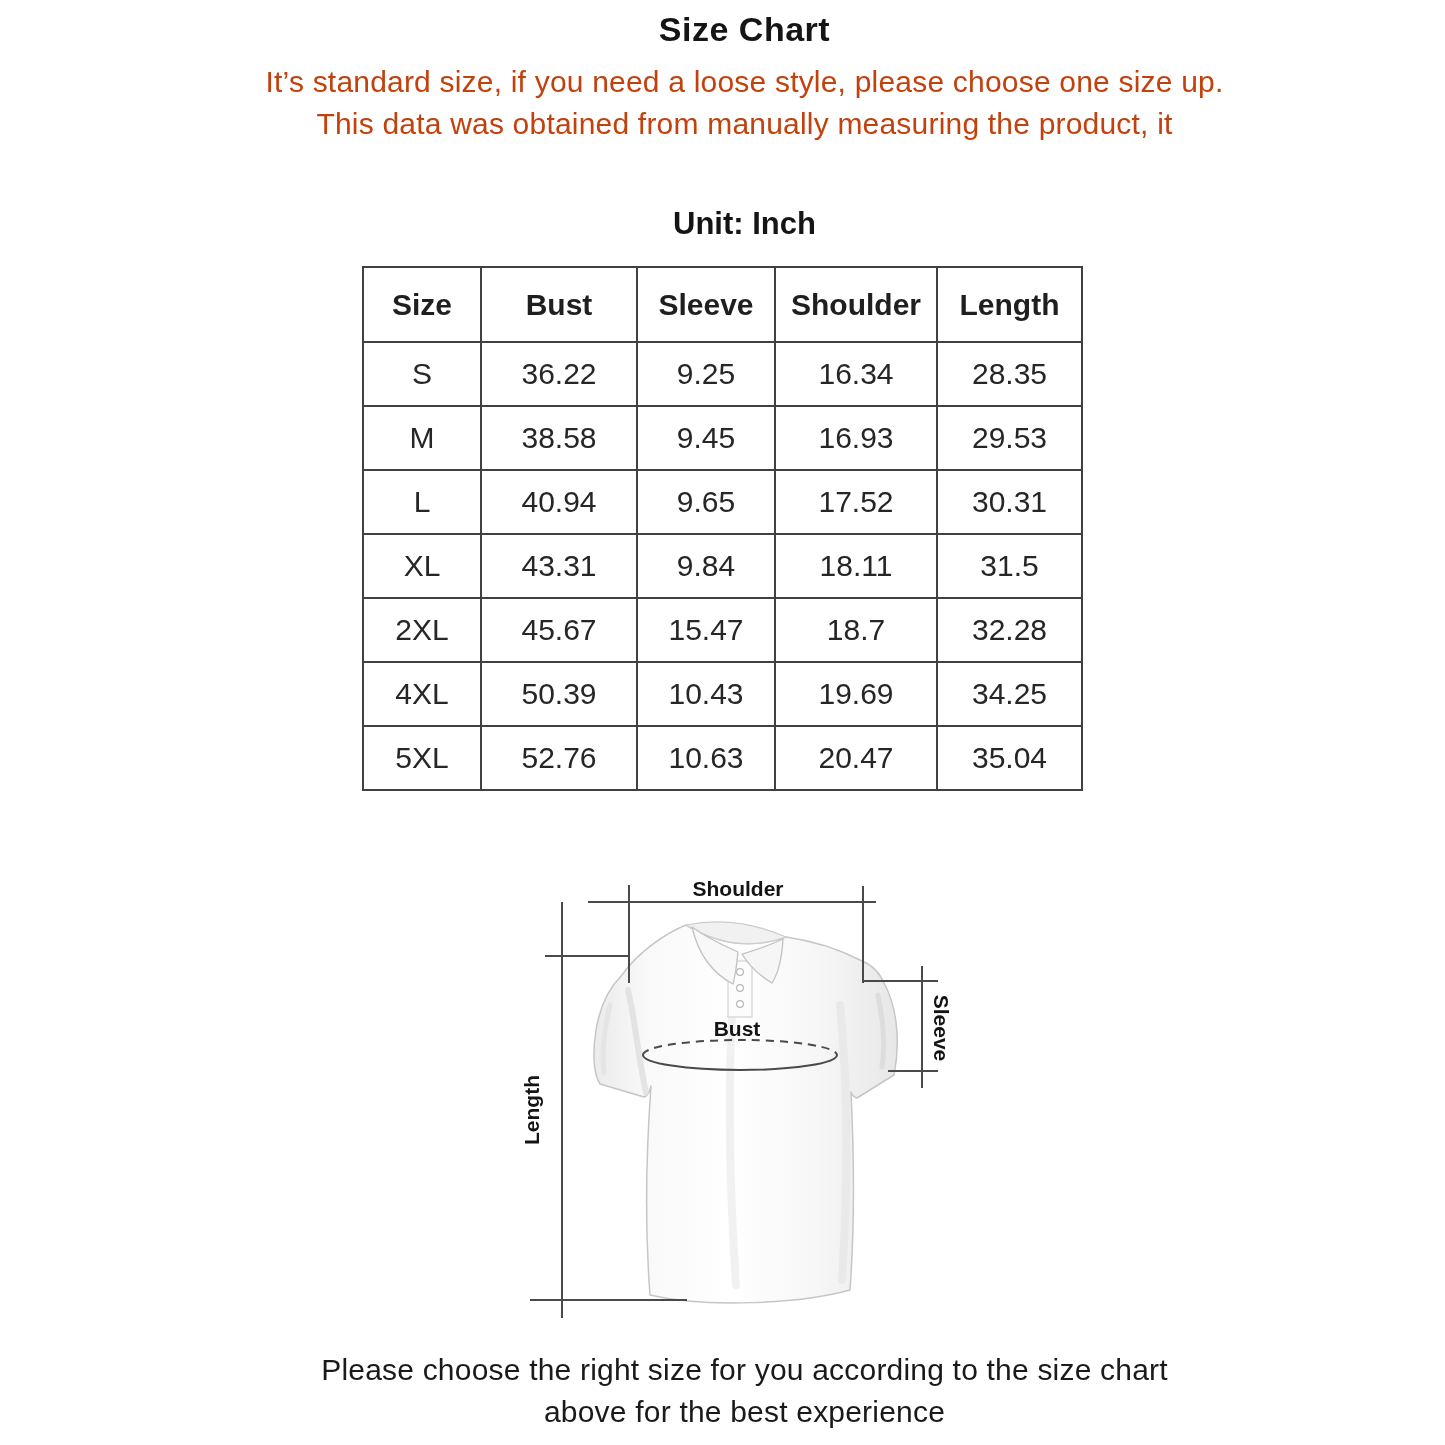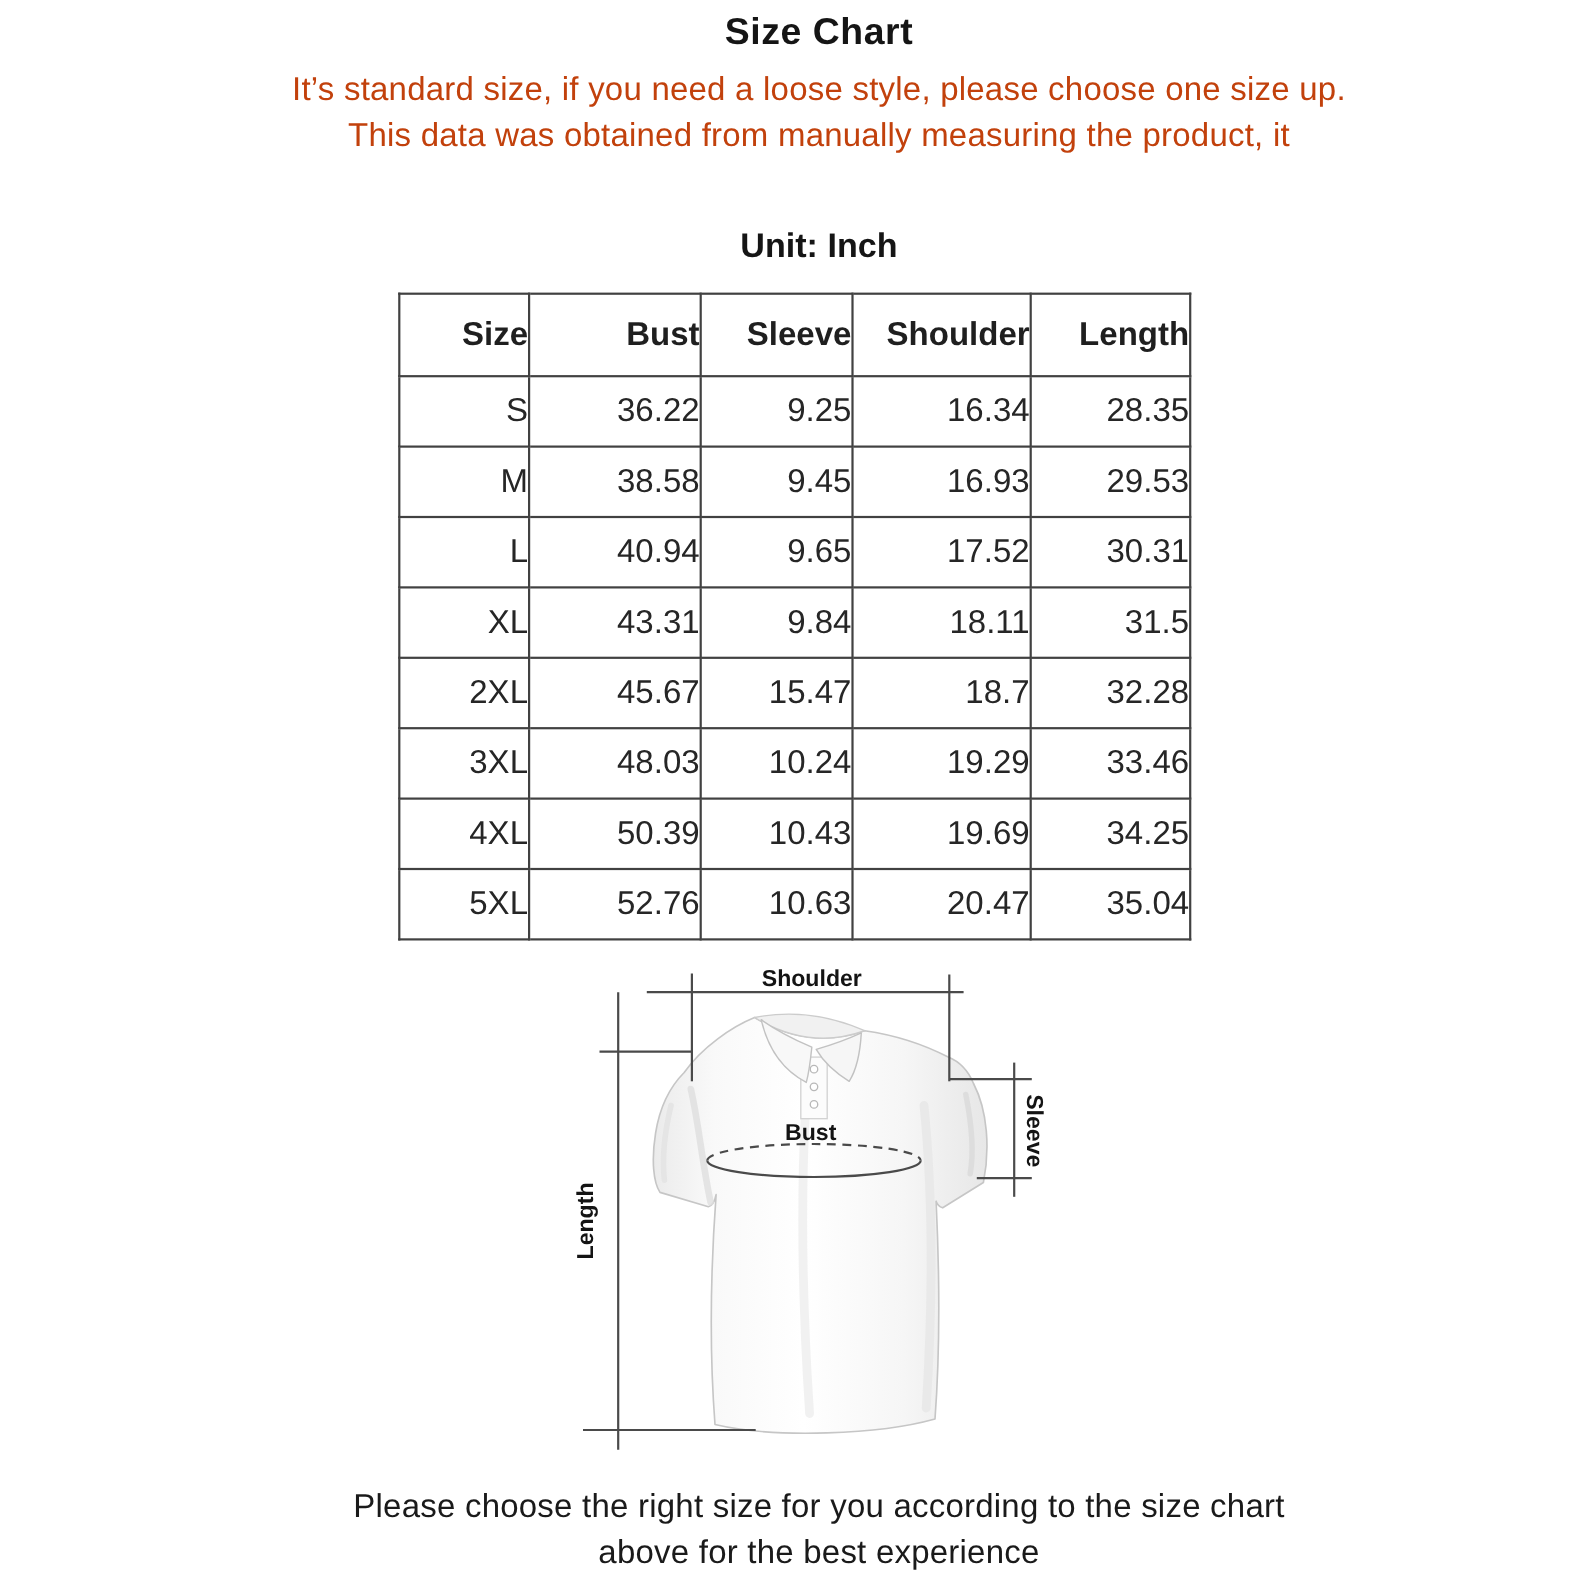--- a/index.html
+++ b/index.html
@@ -18,21 +18,21 @@
   .unit{
     position:absolute;top:206px;left:0;width:100%;text-align:center;
     font-size:31px;font-weight:700;color:#151515;
   }
   table.size-table{
     position:absolute;left:362px;top:266px;width:719px;
     border-collapse:collapse;table-layout:fixed;
     font-size:30px;color:#262626;
   }
   table.size-table th,table.size-table td{
-    border:2px solid #414141;text-align:right;vertical-align:middle;padding:0;
+    border:2px solid #414141;text-align:center;vertical-align:middle;padding:0;
     font-weight:400;
     margin-top:20px;
   }
   table.size-table th{font-weight:700;height:73px;color:#1f1f1f;}
   table.size-table td{height:62px;}
   .diagram{position:absolute;left:470px;top:855px;width:520px;height:470px;}
   .diagram svg{display:block;}
   .measure{stroke:#4a4a4a;stroke-width:2;fill:none;}
   .mlabel{font-family:"Liberation Sans",sans-serif;font-size:21px;font-weight:700;fill:#141414;}
   .footer{
@@ -99,27 +99,20 @@
         <td>9.84</td>
         <td>18.11</td>
         <td>31.5</td>
       </tr>
       <tr>
         <td>2XL</td>
         <td>45.67</td>
         <td>15.47</td>
         <td>18.7</td>
         <td>32.28</td>
-      </tr>
-      <tr>
-        <td>3XL</td>
-        <td>48.03</td>
-        <td>10.24</td>
-        <td>19.29</td>
-        <td>33.46</td>
       </tr>
       <tr>
         <td>4XL</td>
         <td>50.39</td>
         <td>10.43</td>
         <td>19.69</td>
         <td>34.25</td>
       </tr>
       <tr>
         <td>5XL</td>

